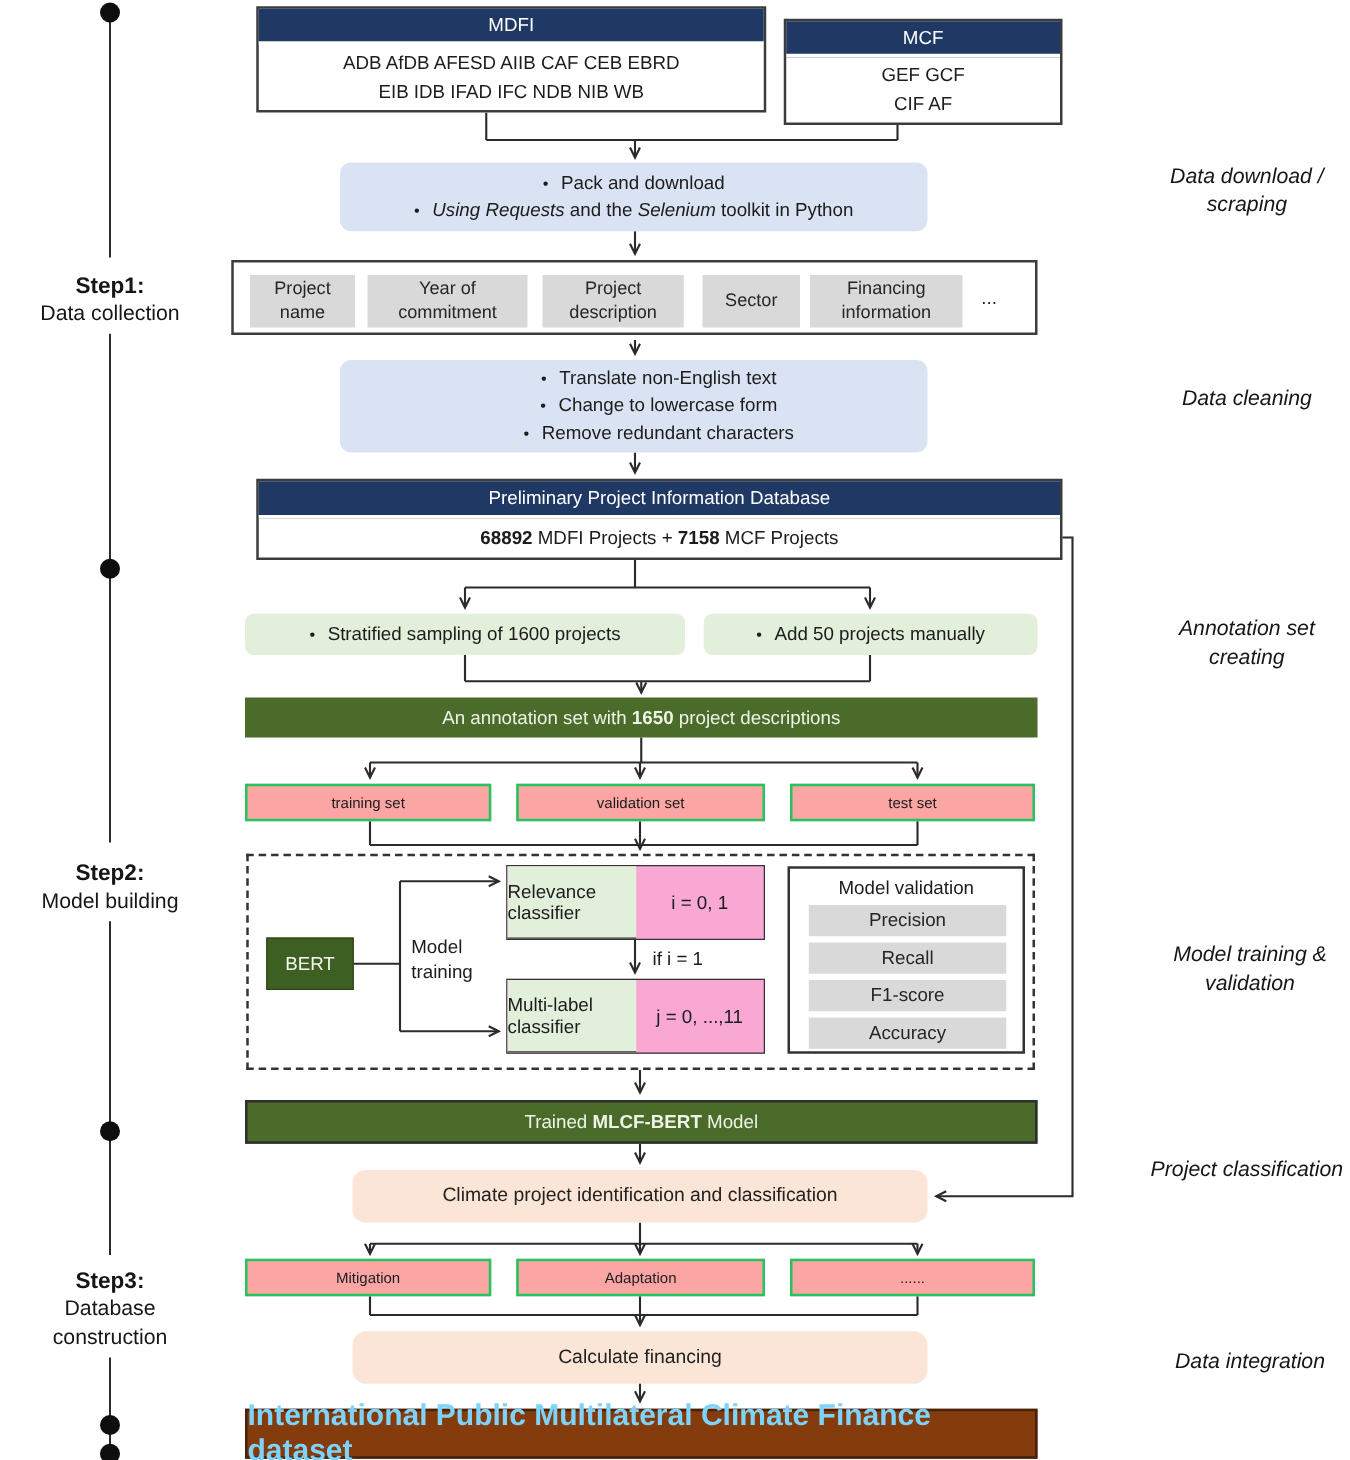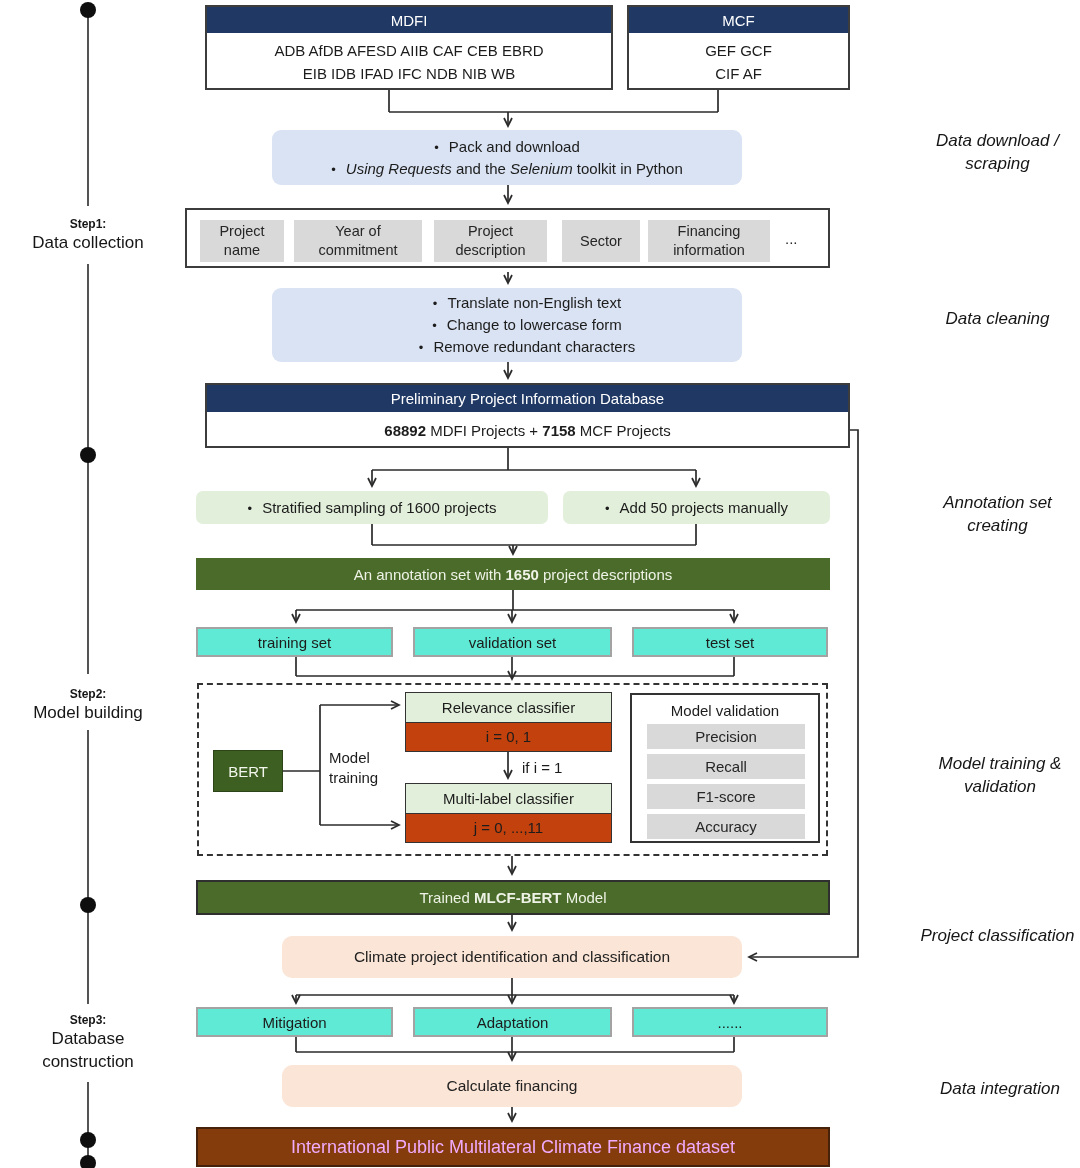--- a/index.html
+++ b/index.html
@@ -3,21 +3,21 @@
 <meta charset="utf-8">
 <style>
   * { margin:0; padding:0; box-sizing:border-box; }
   body { background:#ffffff; font-family:"Liberation Sans", sans-serif; }
   .canvas { position:relative; width:1080px; height:1168px; background:#ffffff; overflow:hidden; }
   .connectors { position:absolute; left:0; top:0; width:1080px; height:1168px; pointer-events:none; }
   .abs { position:absolute; }
 
   
   .step { text-align:center; color:#161616; background:#fff; padding:4px 0; }
-  .step-title { font-weight:bold; font-size:12px; line-height:1.35; }
+  .step-title { font-weight:bold; font-size:18px; line-height:1.35; }
   .step-sub { font-size:17px; line-height:1.35; }
 
   
   .phase { text-align:center; font-style:italic; font-size:17px; line-height:1.35; color:#161616; }
 
   
   .hdrbox { border:2px solid #3c3c3c; background:#fff;margin-left:20px; }
   .hdr { background:#1f3864; color:#ffffff; text-align:center; font-size:15px;
          display:flex; align-items:center; justify-content:center; border-bottom:3px solid #ffffff; }
   .hdr-body { display:flex; flex-direction:column; align-items:center; justify-content:center;
@@ -27,53 +27,53 @@
   
   .bluebox { background:#dae3f3; border-radius:9px; display:flex; flex-direction:column;
              align-items:center; justify-content:center; font-size:15px; color:#1c1c1c; line-height:1.45; }
   .bullet::before { content:"•"; margin-right:10px; font-size:13px; }
   .bullet { display:flex; align-items:baseline; }
 
   
   .chip { position:absolute; background:#d9d9d9; display:flex; align-items:center; justify-content:center;
           text-align:center; font-size:14.5px; color:#262626; line-height:1.3; }
 
-  .whitebox { border:2px solid #a3a3a3; background:#5eead4; display:flex; align-items:center;
-              justify-content:center; font-size:15px; color:#1c1c1c; }
+  .whitebox { border:2px solid #22c55e; background:#fca5a5; display:flex; align-items:center;
+              justify-content:center; font-size:12px; color:#1c1c1c; }
 
   
   .lgreen { background:#e2efda; border-radius:7px; display:flex; align-items:center; justify-content:center;
             font-size:15px; color:#1c1c1c; }
   .dgreen { background:#4a6b29; color:#eef3e6; display:flex; align-items:center; justify-content:center;
             font-size:15px; }
   .dgreen b, .dbody b { font-weight:bold; }
 
   
   .dashed { border:2px dashed #333333; background:transparent; }
 
   .bert { background:#3e5f22; color:#f2f6ec; border:1px solid #2c4417; display:flex; align-items:center;
           justify-content:center; font-size:15px; }
   .freelabel { font-size:15px; color:#1c1c1c; line-height:1.35; }
 
-  .clsbox { border:1.5px solid #333; background:#c2410c; display:flex; flex-direction:column; }
+  .clsbox { border:1.5px solid #333; background:#f9a8d4; display:flex; flex-direction:row; }
   .cls-hdr { background:#e2efda; border-bottom:1.5px solid #333; flex:1; display:flex; align-items:center;
              justify-content:center; font-size:15px; color:#1c1c1c; }
   .cls-body { flex:1; display:flex; align-items:center; justify-content:center; font-size:15px; color:#1c1c1c; }
 
   .valbox { border:2px solid #333; background:#fff; }
   .val-title { text-align:center; font-size:15px; color:#1c1c1c; padding-top:7px; }
   .val-chip { position:absolute; left:15px; width:158px; height:25px; background:#d9d9d9;
               display:flex; align-items:center; justify-content:center; font-size:15px; color:#262626; }
 
   .barline { border:2px solid #2f2f2f; }
 
   .peach { background:#fbe5d6; border-radius:10px; display:flex; align-items:center; justify-content:center;
            font-size:15.5px; color:#222; }
 
-  .brown { background:#843c0c; border:2px solid #46220a; color:#f0abfc; font-weight:normal; font-size:18px;
+  .brown { background:#843c0c; border:2px solid #46220a; color:#7dd3fc; font-weight:bold; font-size:24px;
            display:flex; align-items:center; justify-content:center; }
 
   .dbody { display:flex; align-items:center; justify-content:center; font-size:15px; color:#1c1c1c; flex:1; }
   .it { font-style:italic; }
 </style>
 </head>
 <body>
 
 <div class="canvas">
 
@@ -160,21 +160,21 @@
   <div class="abs phase" style="left:920px; top:1078px; width:160px;">Data integration</div>
 
   <div class="abs hdrbox" style="left:185px; top:5px; width:408px; height:85px;">
     <div class="hdr" style="height:29px;">MDFI</div>
     <div class="hdr-body">
       <div>ADB AfDB AFESD AIIB CAF CEB EBRD</div>
       <div>EIB IDB IFAD IFC NDB NIB WB</div>
     </div>
   </div>
 
-  <div class="abs hdrbox" style="left:607px; top:5px; width:223px; height:85px;">
+  <div class="abs hdrbox" style="left:607px; top:15px; width:223px; height:85px;">
     <div class="hdr" style="height:29px;">MCF</div>
     <div class="hdr-body">
       <div>GEF GCF</div>
       <div>CIF AF</div>
     </div>
   </div>
 
   <div class="abs bluebox" style="left:272px; top:130px; width:470px; height:55px;">
     <div class="bullet">
       <span>Pack and download</span>

